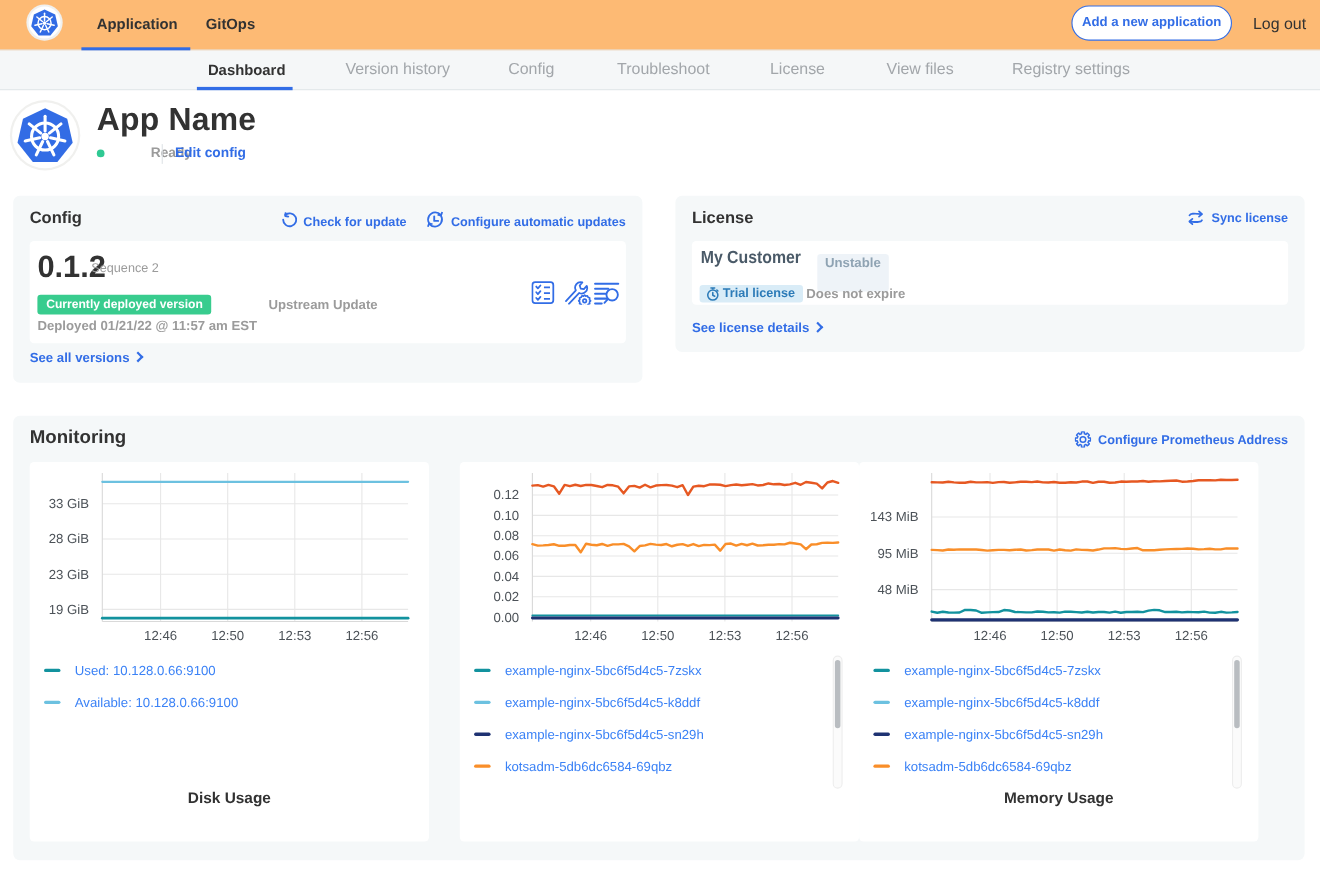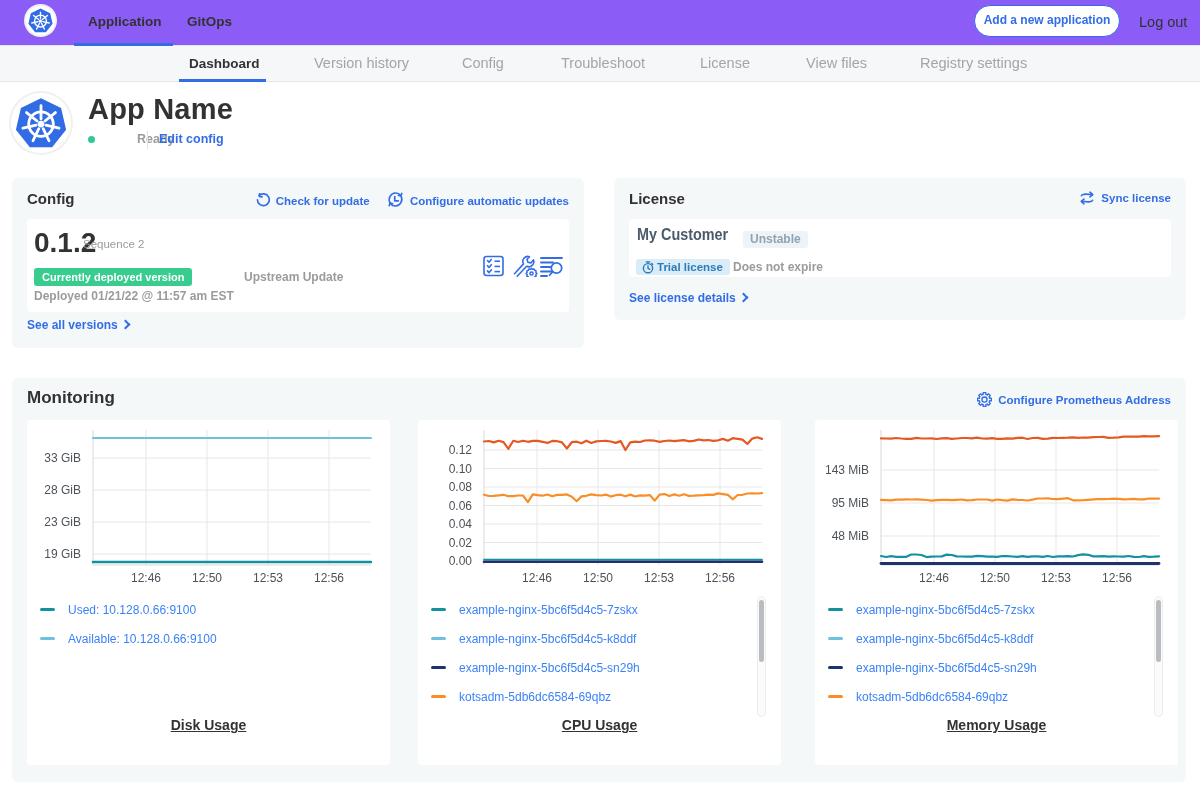--- a/index.html
+++ b/index.html
@@ -1,19 +1,19 @@
 <!DOCTYPE html>
 <html><head>
 <meta charset="utf-8">
 <style>
 * { margin:0; padding:0; box-sizing:border-box; }
 html,body { width:1200px; height:796px; background:#fff; font-family:"Liberation Sans", sans-serif; overflow:hidden; }
 body { position:relative; }
 
-.topbar { position:absolute; top:0; left:0; width:1200px; height:46px; background:#8b5cf6; border-bottom:1px solid #e3e7e9; }
+.topbar { position:absolute; top:0; left:0; width:1200px; height:46px; background:#fdba74; border-bottom:1px solid #e3e7e9; }
 .toplogo { position:absolute; left:26px; top:6px; width:29px; height:29px; border-radius:50%; background:#fff; box-shadow:0 0 0 2px #f0f0ee; }
 .toplogo svg { position:absolute; left:1px; top:1px; }
 .navitem { position:absolute; top:0; height:46px; line-height:43px; font-size:13.5px; font-weight:700; color:#323232; }
 .nav-app { left:88px; }
 .nav-git { left:187px; }
 .nav-underline { position:absolute; left:74px; top:43px; width:99px; height:3px; background:#326de6; }
 .addbtn { position:absolute; left:974px; top:5px; width:146px; height:32px; border:1.5px solid #326de6; border-radius:17px; color:#326de6; font-size:12px; font-weight:700; text-align:center; line-height:28px; background:#fff; }
 .logout { position:absolute; left:1139px; top:0; height:34px; line-height:44px; font-size:14.5px; color:#323232; font-weight:400; }
 
 .subnav { position:absolute; top:46px; left:0; width:1200px; height:36px; background:#f5f7f8; border-bottom:1px solid #e3e7e9; }
@@ -43,37 +43,37 @@
 .v-seq { position:absolute; left:56px; top:19px; font-size:11.5px; color:#9b9b9b; font-weight:400; }
 .v-badge { position:absolute; left:7px; top:49px; height:18px; line-height:18px; padding:0 8px; background:#38cc8e; color:#fff; font-size:11px; font-weight:700; border-radius:3px; }
 .v-deployed { position:absolute; left:7px; top:70px; font-size:12px; font-weight:700; color:#9b9b9b; }
 .v-upstream { position:absolute; left:217px; top:51px; font-size:12px; font-weight:700; color:#9b9b9b; }
 .v-icons { position:absolute; left:456px; top:36px; }
 .v-seeall { position:absolute; left:15px; top:140px; }
 .v-actions { position:absolute; top:13px; right:15px; font-size:11.5px; font-weight:700; color:#326de6; }
 
 .l-box { left:15px; top:41px; width:542px; height:58px; }
 .l-name { position:absolute; left:8px; top:7px; font-size:16px; font-weight:700; color:#4a5a68; transform:scaleX(.9); transform-origin:0 50%; white-space:nowrap; }
-.l-unstable { position:absolute; left:114px; top:12px; height:17px; line-height:17px; padding:0 7px; background:#eef3f8; border-radius:3px; color:#8fa3b3; font-size:12px; font-weight:700; }
+.l-unstable { position:absolute; left:114px; top:12px; height:34px; line-height:17px; padding:0 7px; background:#eef3f8; border-radius:3px; color:#8fa3b3; font-size:12px; font-weight:700; }
 .l-trial { position:absolute; left:7px; top:40px; height:16px; line-height:16px; padding:0 7px 0 21px; background:#d9ecf7; border-radius:3px; color:#2c7bb8; font-size:11.5px; font-weight:700; }
 .l-expire { position:absolute; left:104px; top:41px; font-size:12px; font-weight:700; color:#9b9b9b; }
 .l-details { position:absolute; left:15px; top:113px; }
 
 .card-mon { left:12px; top:378px; width:1174px; height:404px; }
 .mon-title { position:absolute; left:15px; top:10px; font-size:17px; font-weight:700; color:#323232; }
 .mon-config { position:absolute; right:15px; top:14px; font-size:11.5px; font-weight:700; color:#326de6;text-align:center; }
 .chartcard { position:absolute; top:42px; width:363px; height:345px; background:#fff; border-radius:4px; }
 .cc-disk { left:15px; }
 .cc-cpu { left:406px; }
-.cc-mem { left:803px; }
+.cc-mem { left:769px; }
 .legend { position:absolute; left:13px; top:183px; }
 .legend-row { position:relative; height:29px; }
 .legend-dash { position:absolute; left:0; top:5px; width:15px; height:3px; border-radius:2px; }
 .legend-text { position:absolute; left:28px; top:0; font-size:12px; color:#3b82f6; white-space:nowrap; }
-.cc-title { position:absolute; left:0; top:297px; width:363px; text-align:center; font-size:14px; font-weight:700; color:#323232;text-decoration:underline; }
+.cc-title { position:absolute; left:0; top:297px; width:363px; text-align:center; font-size:14px; font-weight:700; color:#323232; }
 .sbar { position:absolute; left:339px; top:176px; width:9px; height:121px; background:#fbfbfb; border:1px solid #ededed; border-radius:5px; }
 .sthumb { position:absolute; left:1px; top:3px; width:5px; height:62px; background:#b9bdc1; border-radius:3px; }
 .icon-inline { display:inline-block; vertical-align:-3px; margin-right:6px; }
 </style>
 </head>
 <body>
 
 <div class="topbar">
   <div class="toplogo">
       <svg width="27" height="27" viewBox="0 0 100 100">
@@ -301,21 +301,20 @@
           <div class="legend-text">example-nginx-5bc6f5d4c5-sn29h</div>
         </div>
       <div class="legend-row">
           <div class="legend-dash" style="background:#f98e29;"></div>
           <div class="legend-text">kotsadm-5db6dc6584-69qbz</div>
         </div>
     </div>
     <div class="sbar">
         <div class="sthumb"></div>
       </div>
-    <div class="cc-title">CPU Usage</div>
   </div>
 
   <div class="chartcard cc-mem">
     <svg width="363" height="172" viewBox="0 0 363 172" style="position:absolute;left:0;top:0;">
         <line x1="66" y1="50" x2="344" y2="50" stroke="#e7e7e7" stroke-width="1"></line>
         <line x1="66" y1="83" x2="344" y2="83" stroke="#e7e7e7" stroke-width="1"></line>
         <line x1="66" y1="116" x2="344" y2="116" stroke="#e7e7e7" stroke-width="1"></line>
         <line x1="119" y1="10" x2="119" y2="145" stroke="#e7e7e7" stroke-width="1"></line>
         <line x1="180" y1="10" x2="180" y2="145" stroke="#e7e7e7" stroke-width="1"></line>
         <line x1="241" y1="10" x2="241" y2="145" stroke="#e7e7e7" stroke-width="1"></line>

